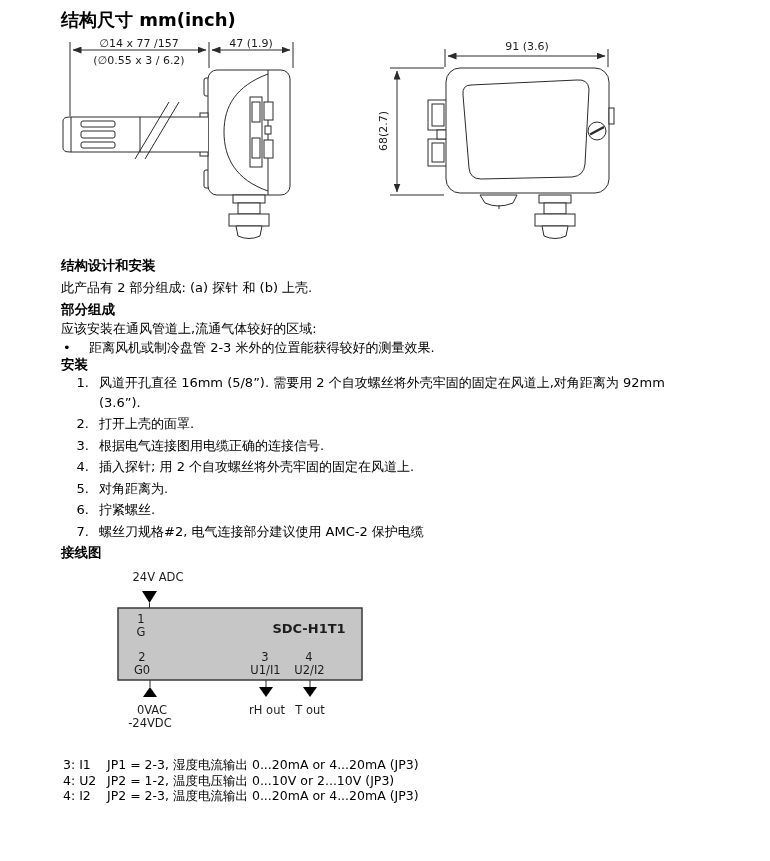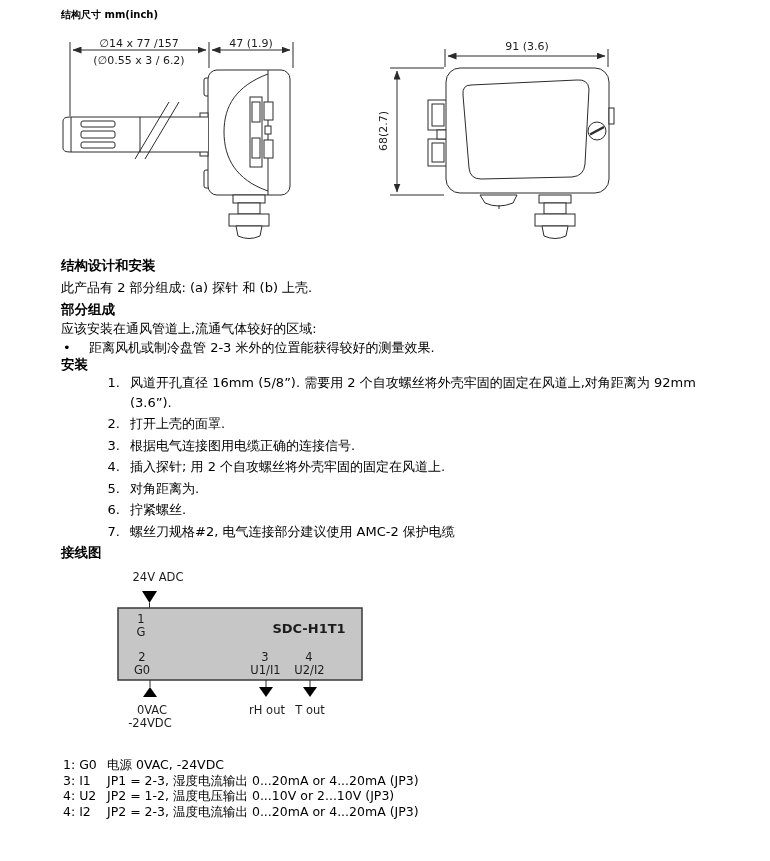--- a/index.html
+++ b/index.html
@@ -3,33 +3,33 @@
 <meta charset="utf-8">
 <style>
   * { margin: 0; padding: 0; box-sizing: border-box; }
   html, body { background: #ffffff; }
   body {
     width: 770px; height: 861px; position: relative; overflow: hidden;
     font-family: "DejaVu Sans", "Liberation Sans", sans-serif;
     color: #000000;
   }
   .abs { position: absolute; }
-  .h1 { font-size: 10px; font-weight: bold; }
+  .h1 { font-size: 18px; font-weight: bold; }
   .h2 { font-size: 13.5px; font-weight: bold; }
   .body-text { font-size: 13px; line-height: 18px; }
   #page-title { left: 61px; top: 8px; }
   #fig-svg { left: 40px; top: 38px; }
   #design-heading { left: 61px; top: 257px; }
   #design-body { left: 61px; top: 279px; }
   #location-heading { left: 61px; top: 301px; }
   #location-intro { left: 61px; top: 320px; }
   #location-bullet { left: 63px; top: 339px; }
   #location-bullet .marker { display: inline-block; width: 26px; font-size: 13px; }
   #install-heading { left: 61px; top: 356px; }
-  #install-steps { left: 101px; top: 373px; width: 620px; }
+  #install-steps { left: 70px; top: 373px; width: 620px; }
   #install-steps ol { list-style: decimal; padding-left: 23px; }
   #install-steps li { font-size: 13px; line-height: 19.5px; margin-bottom: 2px; padding-left: 6px; }
   #wiring-heading { left: 61px; top: 544px; }
   #wiring-svg { left: 60px; top: 563px; }
   #legend { left: 63px; top: 757px; font-size: 12.5px; line-height: 15.5px; }
   .legend-row { display: grid; grid-template-columns: 44px auto; }
   svg text { font-family: "DejaVu Sans", "Liberation Sans", sans-serif; fill: #1c1c1c; }
   .dim-text { font-size: 11px; }
   .wire-text { font-size: 11.5px; }
   .model-text { font-size: 13px; font-weight: bold; }
@@ -188,24 +188,20 @@
   <polygon class="tri" points="199,124 213,124 206,134"></polygon>
   <text class="wire-text" x="207" y="151" text-anchor="middle">rH out</text>
 
   <line class="ln" x1="250" y1="117" x2="250" y2="124"></line>
   <polygon class="tri" points="243,124 257,124 250,134"></polygon>
   <text class="wire-text" x="250" y="151" text-anchor="middle">T out</text>
 </svg>
 
 <div id="legend" class="abs">
   <div class="legend-row">
-    <span>1: G0</span>
-      <span>电源 0VAC, -24VDC</span>
-  </div>
-  <div class="legend-row">
     <span>3: I1</span>
       <span>JP1 = 2-3, 湿度电流输出 0...20mA or 4...20mA (JP3)</span>
   </div>
   <div class="legend-row">
     <span>4: U2</span>
       <span>JP2 = 1-2, 温度电压输出 0...10V or 2...10V (JP3)</span>
   </div>
   <div class="legend-row">
     <span>4: I2</span>
       <span>JP2 = 2-3, 温度电流输出 0...20mA or 4...20mA (JP3)</span>

